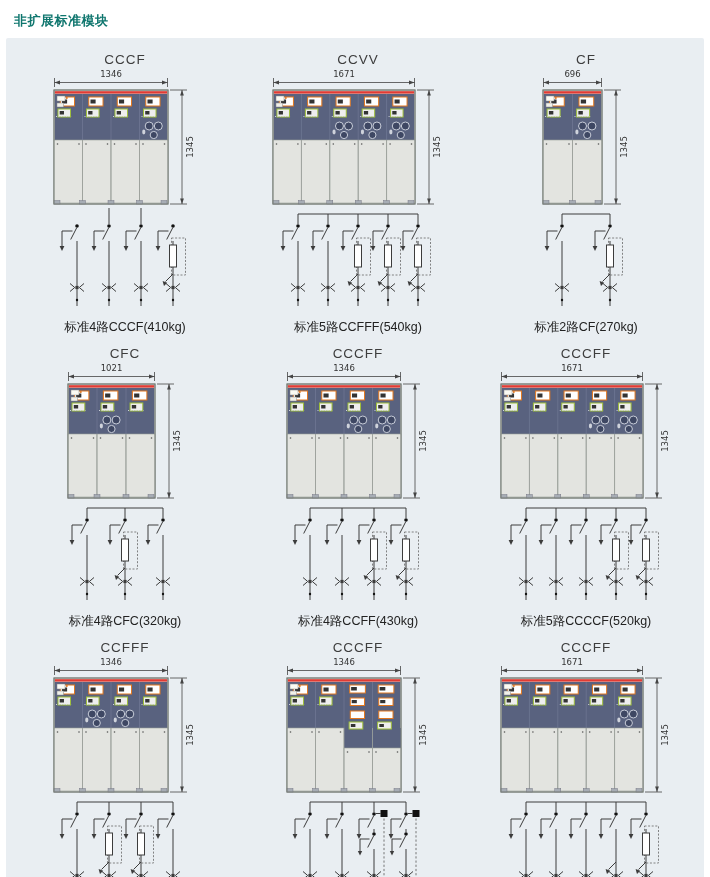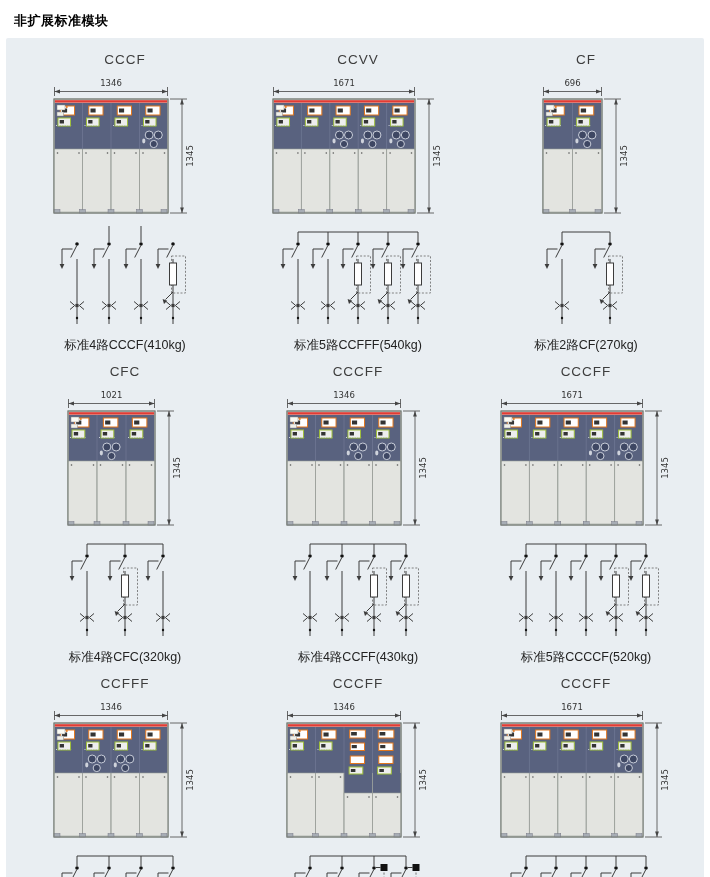--- a/index.html
+++ b/index.html
@@ -16,36 +16,36 @@
     margin:0 6px 6px 6px; padding:14px 6px 12px 6px;
     border-radius:2px;
   }
   .grid{
     display:grid;
     grid-template-columns:226px 240px 216px;
     row-gap:10px;
     justify-items:center;
     align-items:start;
   }
-  .cell{display:flex;flex-direction:column;align-items:center;gap:9px;}
+  .cell{display:flex;flex-direction:column;align-items:center;}
   .mtitle{
     font-size:13.5px; color:#3d3d3d; letter-spacing:1px;
     margin-bottom:1px; text-align:center;
   }
   .mcaption{
-    font-size:12.5px; color:#222; margin-top:0; text-align:center;
+    font-size:12.5px; color:#222; margin-top:9px; text-align:center;
     white-space:nowrap;
   }
   svg text{font-family:"DejaVu Sans","Liberation Sans",sans-serif;}
   .cab, .circ{line-height:0;}
 </style>
 </head>
 <body>
 
-<h1 class="page-title" style="color: #000000;">非扩展标准模块</h1>
+<h1 class="page-title" style="color: #0f766e;">非扩展标准模块</h1>
 
 <div class="panel" style="background: rgb(233, 238, 242);">
   <div class="grid">
       <div class="cell">
         <div class="mtitle">CCCF</div>
         <div class="cab"><svg width="144" height="140" viewBox="0 0 144 140">
             <text x="58" y="9" font-size="8.5" fill="#333" text-anchor="middle">1346</text>
             <line x1="1.5" y1="10" x2="1.5" y2="19" stroke="#444444" stroke-width=".8"></line>
             <line x1="114.5" y1="10" x2="114.5" y2="19" stroke="#444444" stroke-width=".8"></line>
             <line x1="1.5" y1="14.5" x2="114.5" y2="14.5" stroke="#444444" stroke-width=".8"></line>

